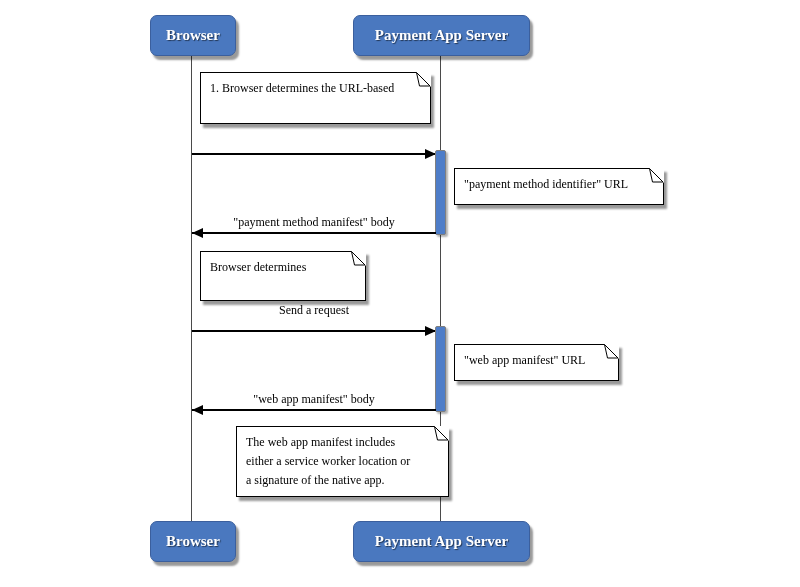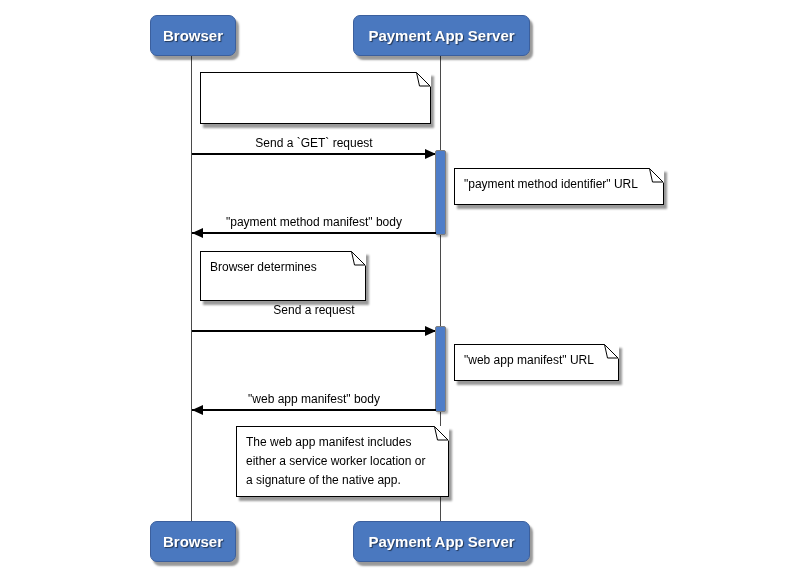--- a/index.html
+++ b/index.html
@@ -1,18 +1,18 @@
 <!DOCTYPE html>
 <html><head>
 <meta charset="utf-8">
 <style>
   html,body{margin:0;padding:0;background:#fff;}
   #canvas{
     position:relative;width:800px;height:587px;background:#ffffff;overflow:hidden;
-    font-family:Liberation Sans, sans-serif;color:#000;
+    font-family:Liberation Serif, serif;color:#000;
   }
   
   .actor{
     position:absolute;height:41px;box-sizing:border-box;
     background:#4a78bf;border:1px solid #3b5f9d;border-radius:7px;
     box-shadow:3px 4px 2px rgba(0,0,0,0.40);
     display:flex;align-items:center;justify-content:center;
   }
   .actor span{
     color:#ffffff;font-size:15px;font-weight:bold;
@@ -65,23 +65,23 @@
   </div>
   <div class="actor" style="left:353px;top:15px;width:177px;">
     <span>Payment App Server</span>
   </div>
 
   <div class="note" style="left:200px;top:72px;min-width:231px;min-height:52px;">
     <svg class="fold" width="15" height="15">
       <path d="M0,0 L15,0 L15,15 Z" fill="#ffffff" stroke="none"></path>
       <path d="M0.5,0.5 L14,14 L3.5,14 Z" fill="#ffffff" stroke="#000000" stroke-width="1"></path>
     </svg>
+    <div class="nline">1. Browser determines the URL-based</div>
   </div>
 
-  <div class="msg-label" style="left:192px;top:134px;width:244px;">Send a `GET` request</div>
   <div class="msg-line" style="left:192px;top:153px;width:244px;"></div>
   <div class="arrow-right" style="left:425px;top:149px;"></div>
 
   <div class="activation" style="left:435px;top:150px;height:85px;"></div>
 
   <div class="note" style="left:454px;top:168px;min-width:210px;min-height:37px;">
     <svg class="fold" width="15" height="15">
       <path d="M0,0 L15,0 L15,15 Z" fill="#ffffff" stroke="none"></path>
       <path d="M0.5,0.5 L14,14 L3.5,14 Z" fill="#ffffff" stroke="#000000" stroke-width="1"></path>
     </svg>

